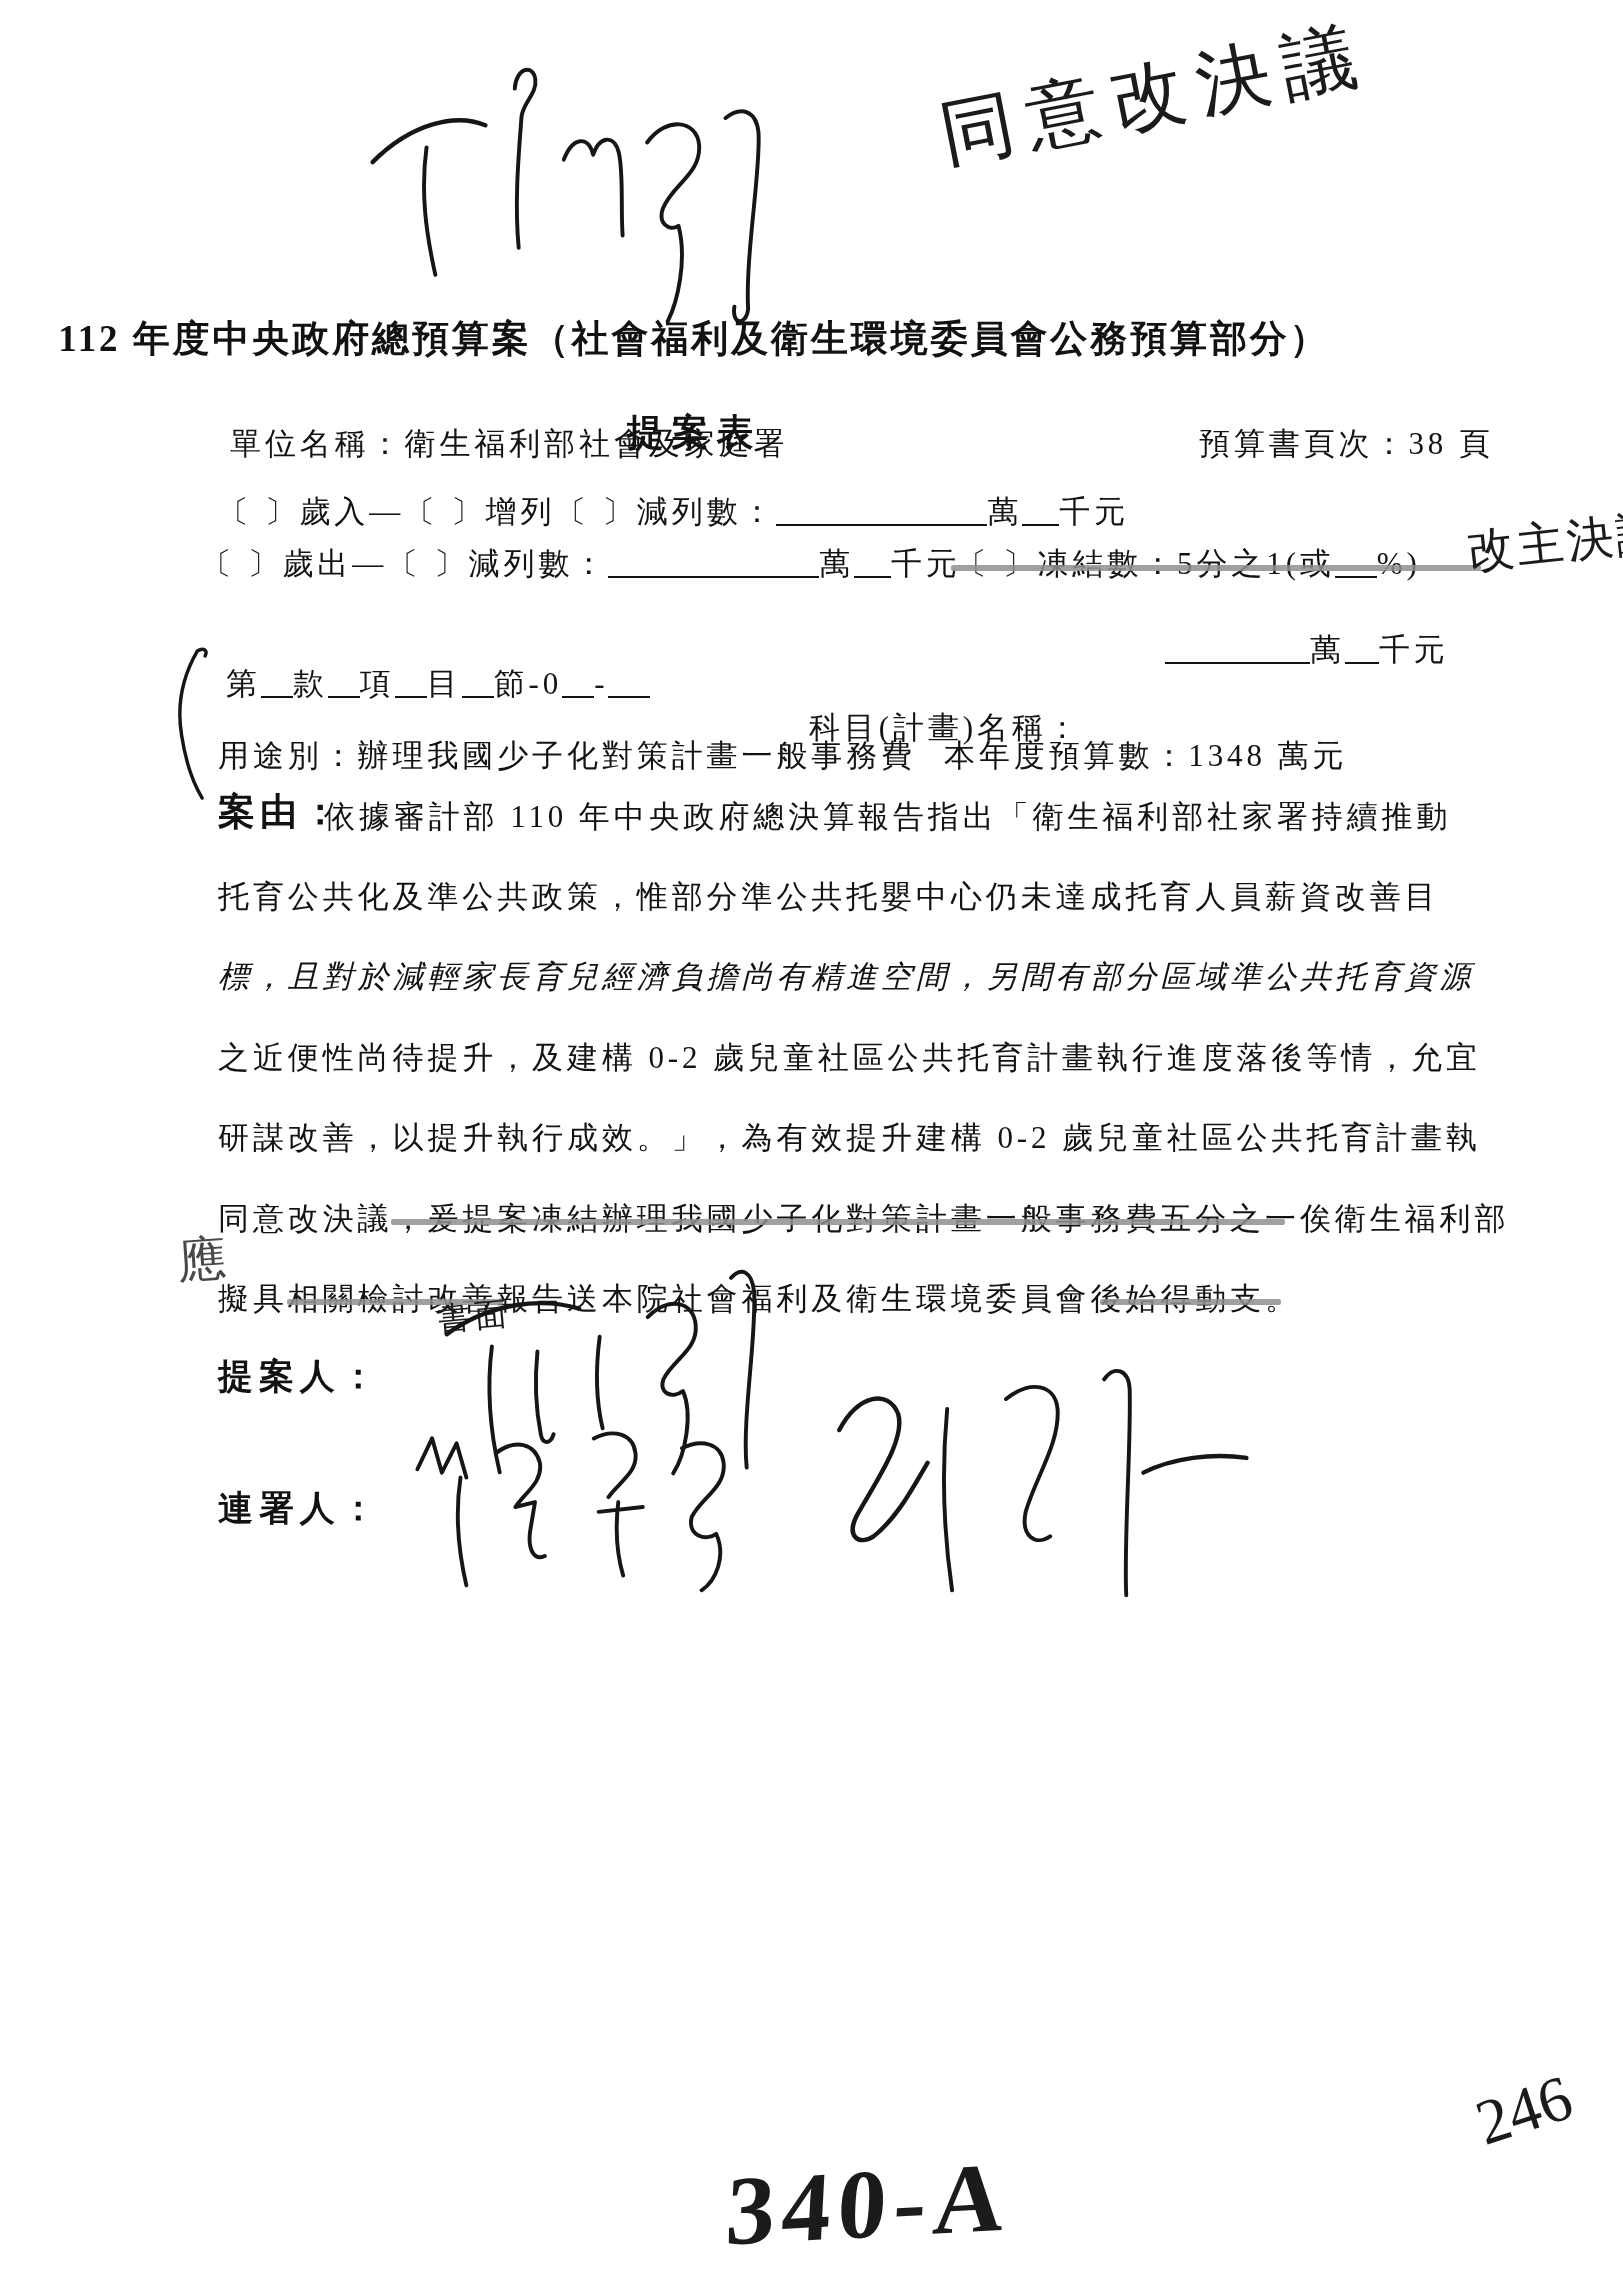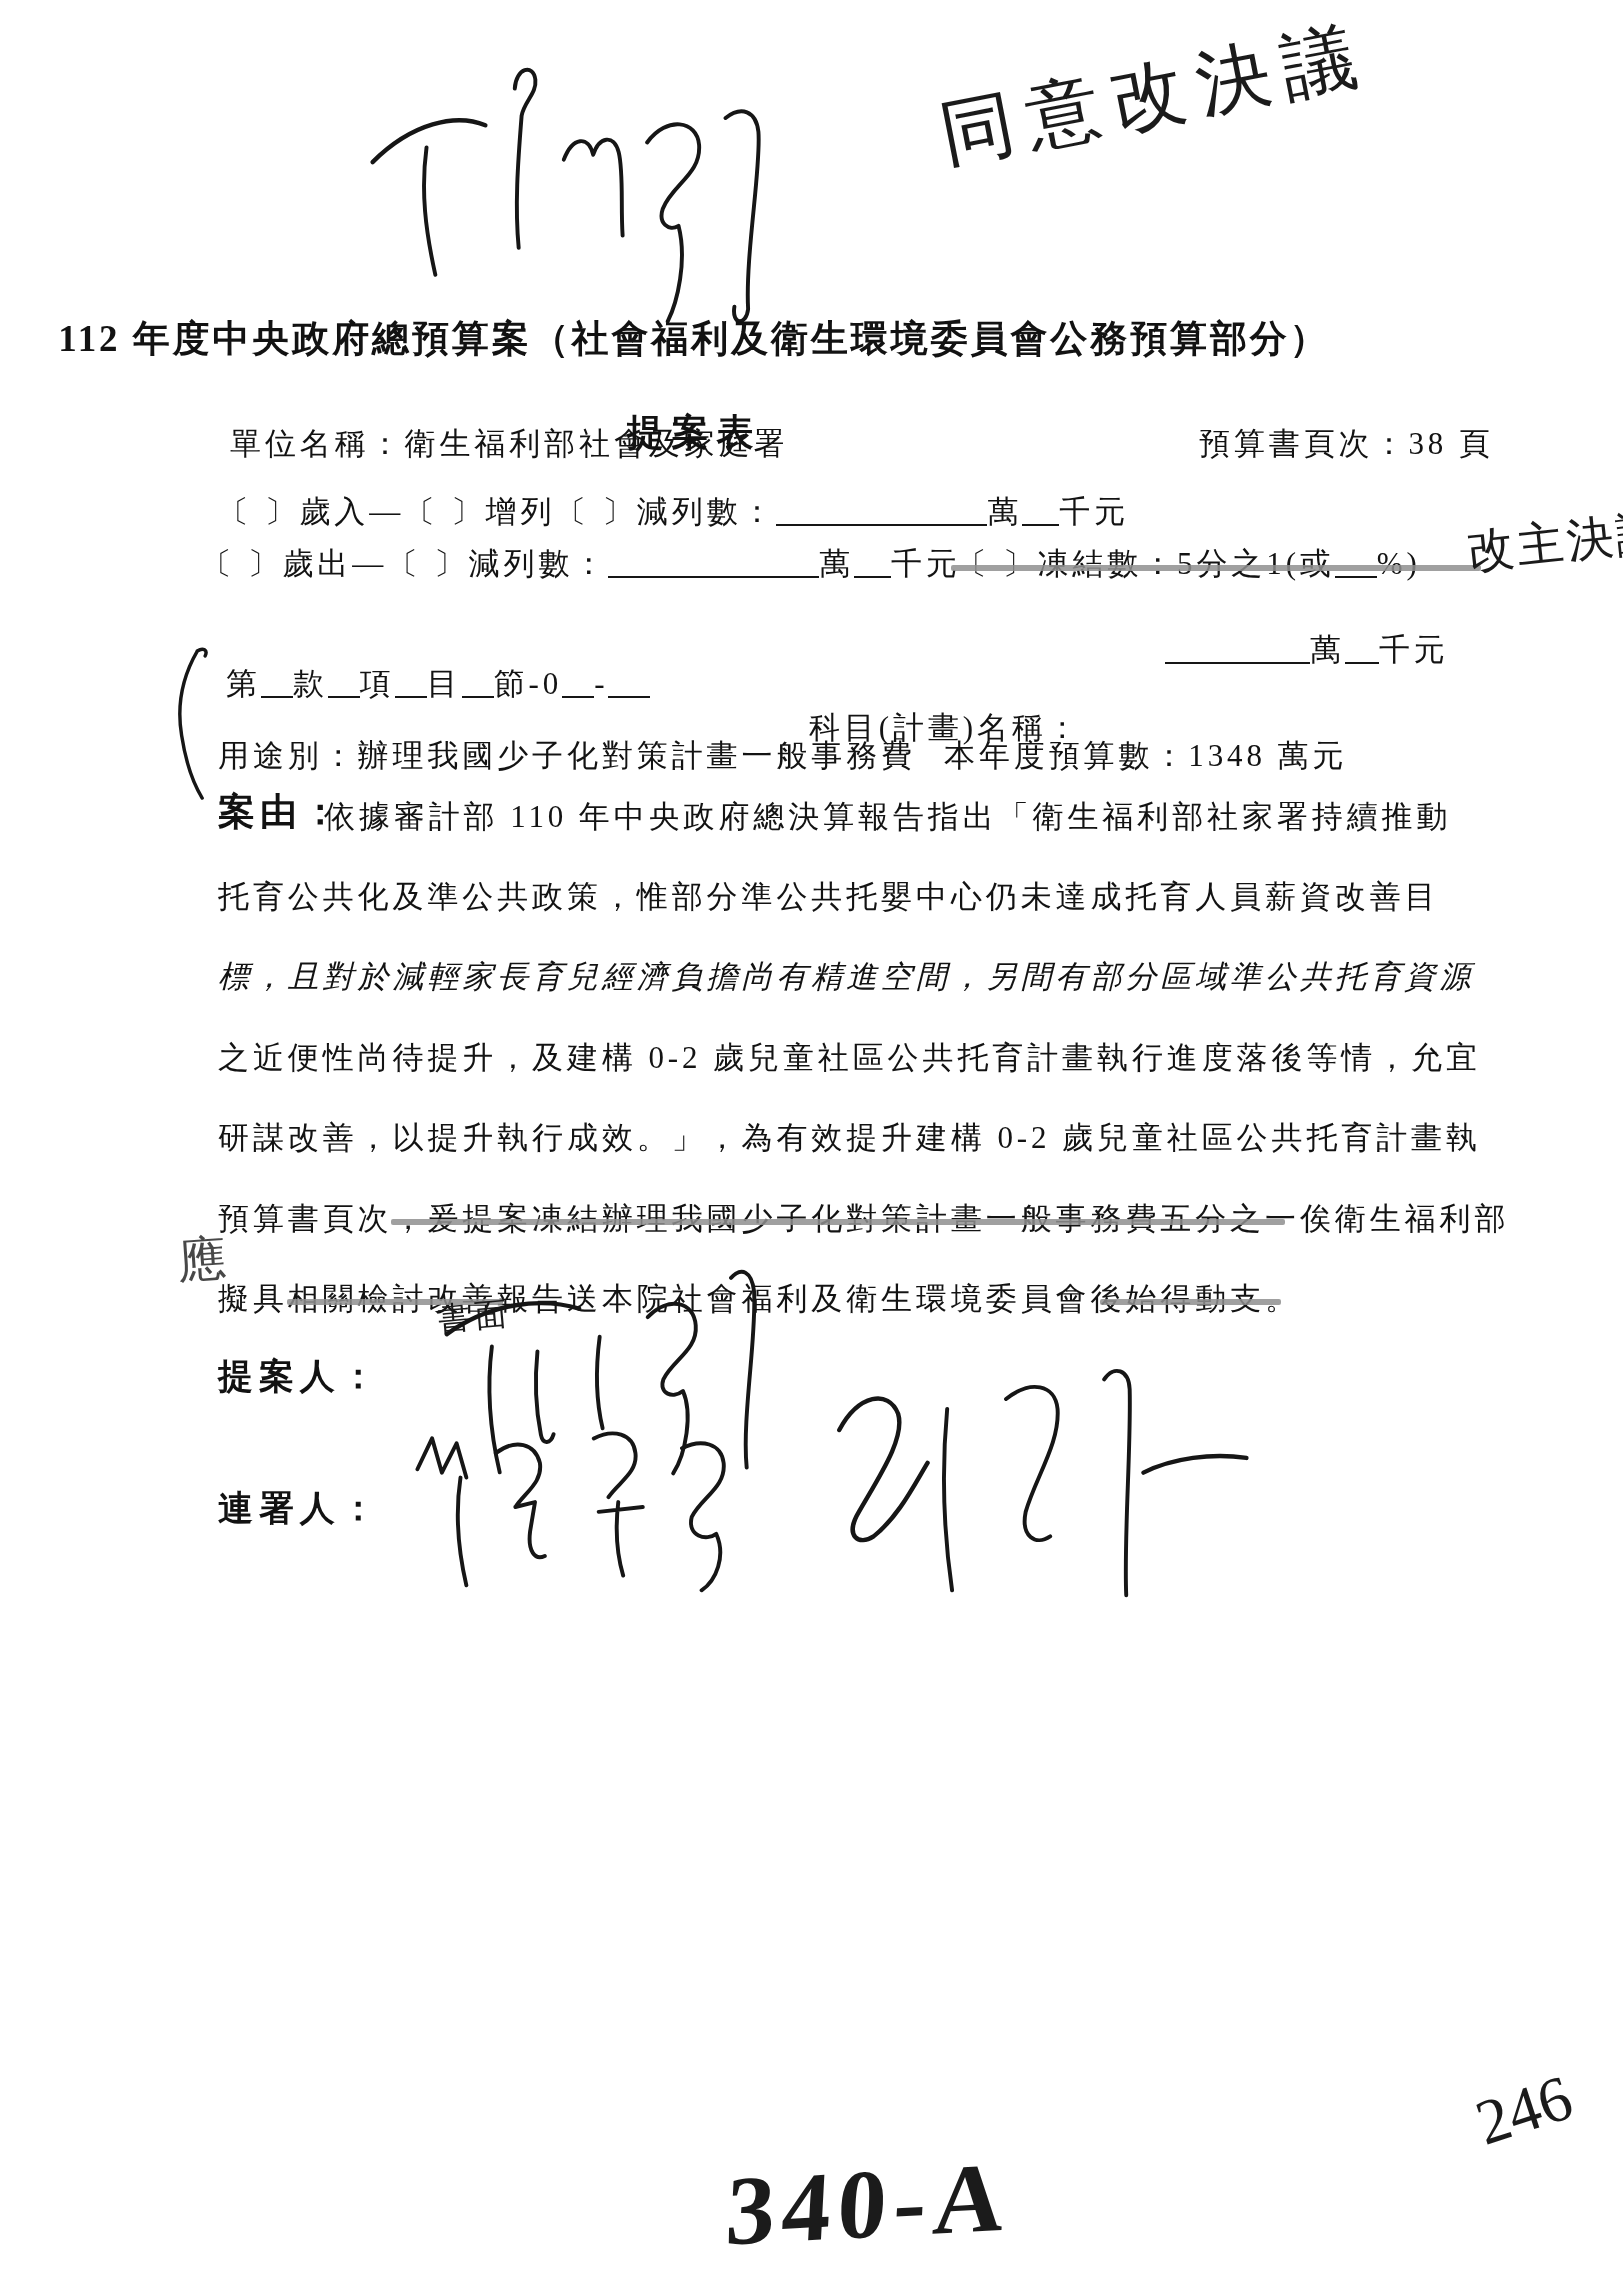--- a/index.html
+++ b/index.html
@@ -74,21 +74,21 @@
   <div class="abs t" style="left:218px;top:735px;">用途別：辦理我國少子化對策計畫一般事務費</div>
   <div class="abs t" style="left:944px;top:735px;">本年度預算數：1348 萬元</div>
 
   <div class="abs" style="left:218px;top:787px;font-size:37px;font-weight:600;letter-spacing:4.9px;">案由：</div>
   <div class="abs t" style="left:324px;top:796px;">依據審計部 110 年中央政府總決算報告指出「衛生福利部社家署持續推動</div>
   <div class="abs t" style="left:218px;top:876px;">托育公共化及準公共政策，惟部分準公共托嬰中心仍未達成托育人員薪資改善目</div>
   <div class="abs t" style="left:218px;top:956px;font-style:italic;">標，且對於減輕家長育兒經濟負擔尚有精進空間，另間有部分區域準公共托育資源</div>
   <div class="abs t" style="left:218px;top:1037px;">之近便性尚待提升，及建構 0-2 歲兒童社區公共托育計畫執行進度落後等情，允宜</div>
   <div class="abs t" style="left:218px;top:1117px;">研謀改善，以提升執行成效。」，為有效提升建構 0-2 歲兒童社區公共托育計畫執</div>
   <div class="abs t" style="left:218px;top:1198px;">
-    <span>預算書頁次，</span><span>爰提案凍結辦理我國少子化對策計畫一般事務費五分之一俟</span><span>衛生福利部</span>
+    <span>同意改決議，</span><span>爰提案凍結辦理我國少子化對策計畫一般事務費五分之一俟</span><span>衛生福利部</span>
   </div>
   <div class="abs t" style="left:218px;top:1278px;">
     <span>擬具</span><span>相關檢討改善</span><span>報告送本院社會福利及衛生環境委員會</span><span>後始得動支</span><span>。</span>
   </div>
   <div class="strikebar" style="left:391px;top:1219px;width:894px;"></div>
   <div class="strikebar" style="left:287px;top:1299px;width:216px;"></div>
   <div class="strikebar" style="left:1100px;top:1299px;width:181px;"></div>
 
   <div class="abs hand" style="left:177px;top:1227px;font-size:49px;opacity:.8;transform:rotate(-4deg);">應</div>
   <div class="abs hand" style="left:438px;top:1295px;font-size:32px;letter-spacing:4.9px;transform:rotate(-5deg);">書面</div>

